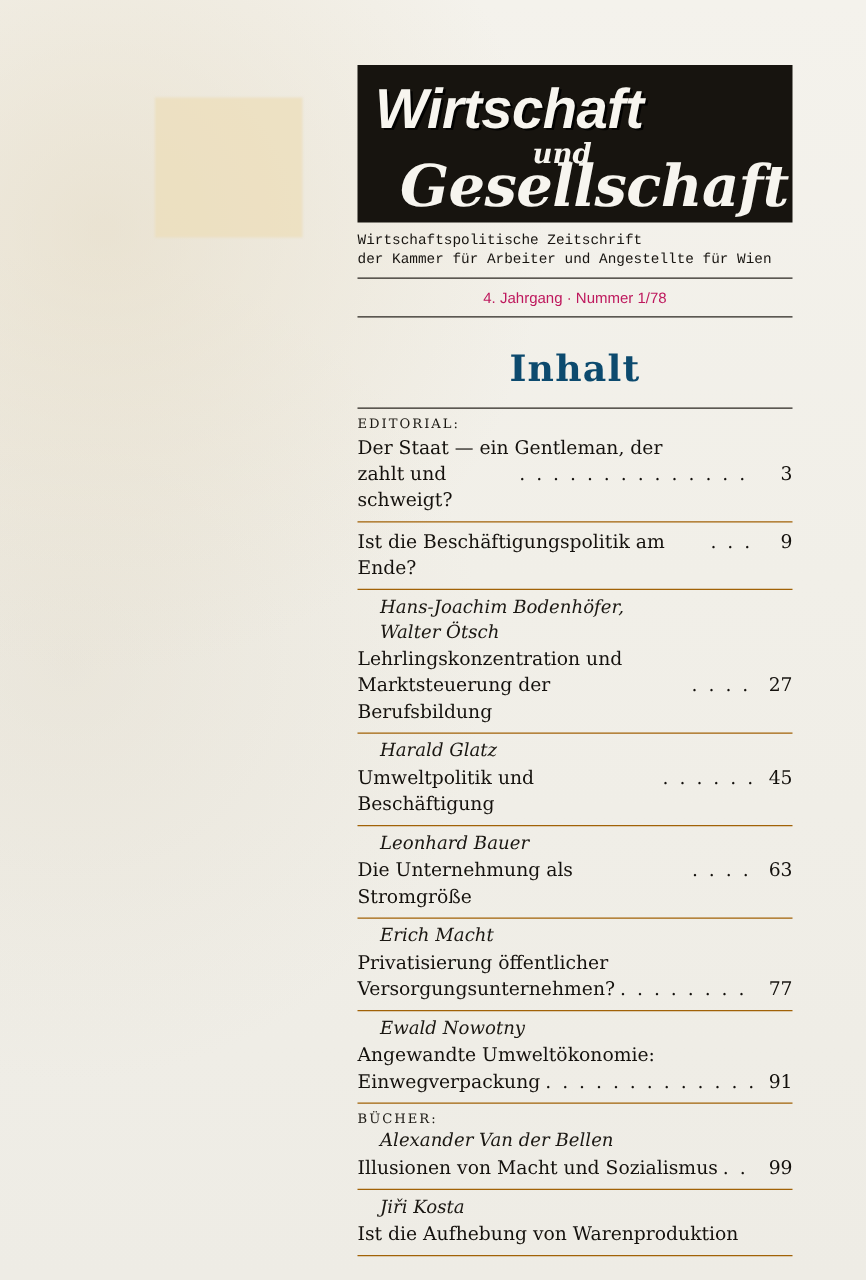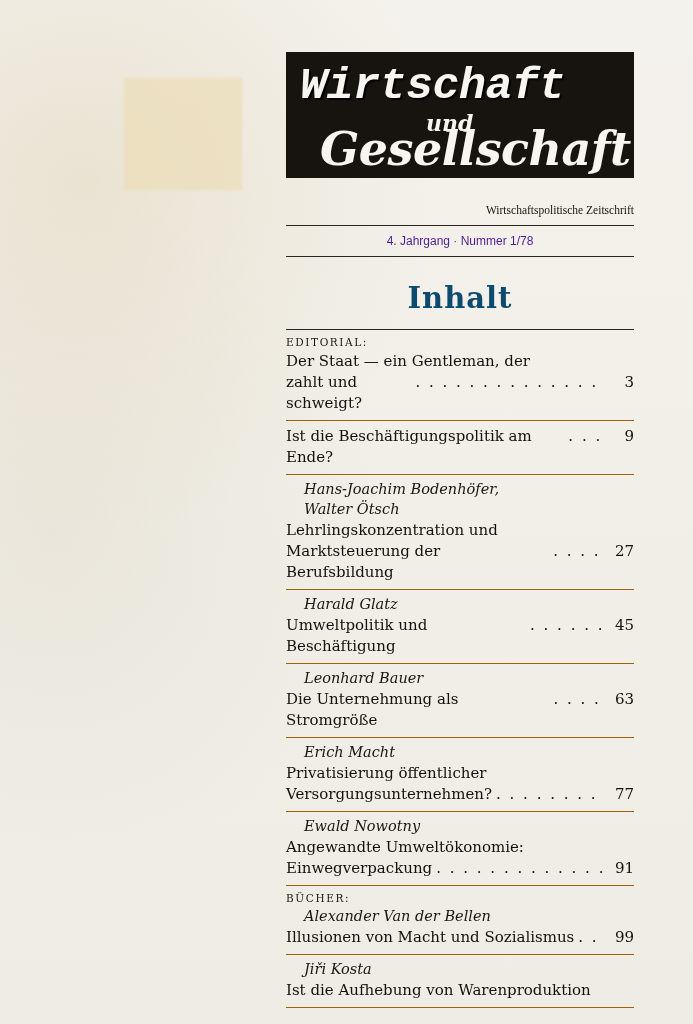--- a/index.html
+++ b/index.html
@@ -51,21 +51,21 @@
   .masthead {
     background: #17140f;
     color: #f7f5ef;
     padding: 12px 14px 14px 14px;
     position: relative;
     height: 124px;
     box-sizing: border-box;
     overflow: hidden;
   }
   .mast-line1 {
-    font-family: Liberation Mono, monospace;
+    font-family: Liberation Sans, sans-serif;
     font-weight: bold;
     font-style: italic;
     font-size: 45px;
     line-height: 46px;
     letter-spacing: -0.5px;
     text-shadow: 2px 2px 0 rgba(0,0,0,0.9);
   }
   .mast-und {
     font-family: "DejaVu Serif", serif;
     font-weight: bold;
@@ -88,32 +88,32 @@
 
   .rule-thick {
     border-bottom: 2px solid #17140f;
     margin-top: 0;
   }
   .rule-thin {
     border-bottom: 1px solid #2a2620;
   }
 
   .subtitle {
-    font-family: Liberation Serif, serif;
+    font-family: Liberation Mono, monospace;
     font-size: 11.5px;
     line-height: 15px;
-    text-align: right;
+    text-align: left;
     color: #171410;
-    padding: 25px 0 7px 0;
+    padding: 7px 0 7px 0;
   }
   .issue {
     font-family: "Liberation Sans", sans-serif;
     font-size: 12px;
     text-align: center;
-    color: #4c1d95;
+    color: #be185d;
     padding: 8px 0 8px 0;
   }
 
   .inhalt-title {
     text-align: center;
     font-family: "DejaVu Serif", serif;
     font-size: 29px;
     font-weight: bold;
     letter-spacing: 1px;
     color: #0c4a6e;
@@ -185,20 +185,21 @@
     <div class="masthead">
       <div class="mast-line1">Wirtschaft</div>
       <div class="mast-und">und</div>
       <div class="mast-line2">Gesellschaft</div>
     </div>
 
     <div class="rule-thick"></div>
 
     <div class="subtitle">
       <div>Wirtschaftspolitische Zeitschrift</div>
+      <div>der Kammer für Arbeiter und Angestellte für Wien</div>
     </div>
 
     <div class="rule-thin"></div>
 
     <div class="issue">4. Jahrgang · Nummer 1/78</div>
 
     <div class="rule-thin"></div>
 
     <div class="inhalt-title">Inhalt</div>
 

